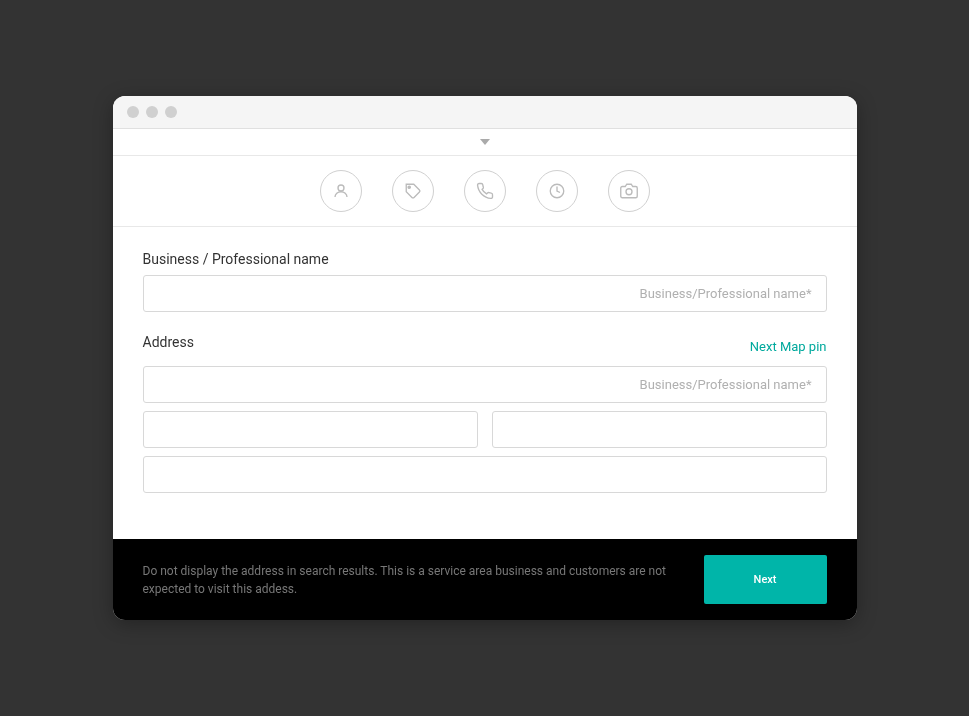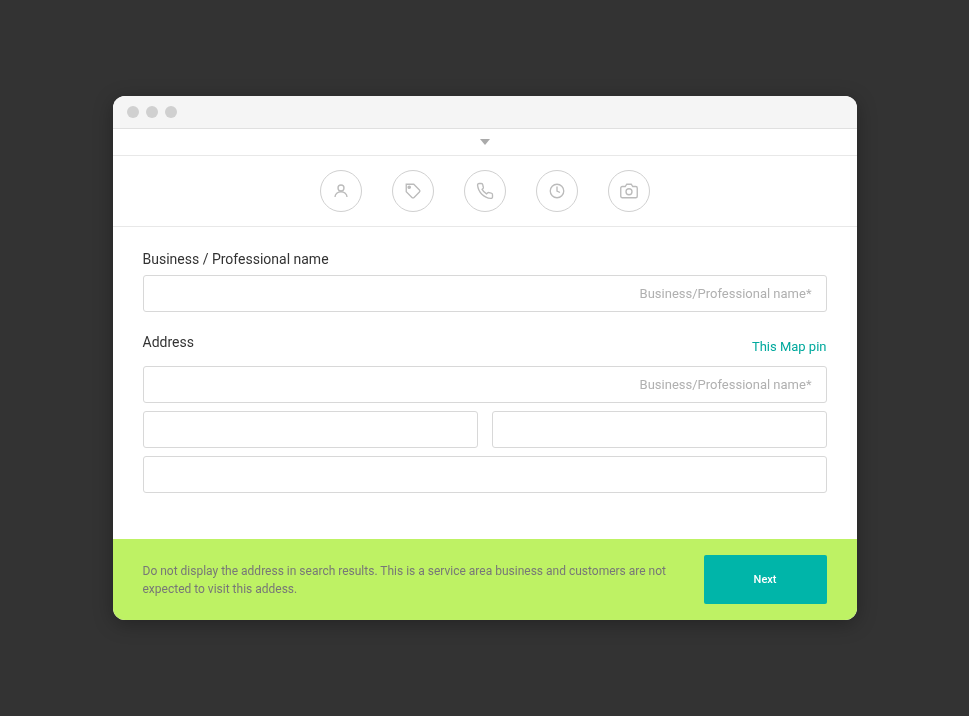--- a/index.html
+++ b/index.html
@@ -149,21 +149,21 @@
 
     .address-row-3 {
       margin-top: 8px;
     }
 
     .footer-bar {
       display: flex;
       justify-content: space-between;
       align-items: center;
       padding: 16px 30px;
-      background: #bef264;
+      background: #000000;
     }
 
     .footer-note {
       font-size: 12px;
       color: #777;
       max-width: 580px;
       line-height: 1.5;
     }
 
     .next-button {
@@ -231,21 +231,21 @@
 
     <div class="form-section">
       <div class="field-label">Business / Professional name</div>
       <input class="form-input" type="text" placeholder="Business/Professional name*" style="">
     </div>
 
 
     <div class="form-section">
       <div class="address-header">
         <div class="field-label">Address</div>
-        <a class="move-map-pin" href="#">This Map pin</a>
+        <a class="move-map-pin" href="#">Next Map pin</a>
       </div>
       <input class="form-input" type="text" placeholder="Business/Professional name*" style="">
       <div class="address-row-2">
         <input class="form-input" type="text" placeholder="" style="">
         <input class="form-input" type="text" placeholder="" style="">
       </div>
       <div class="address-row-3">
         <input class="form-input" type="text" placeholder="" style="">
       </div>
     </div>

